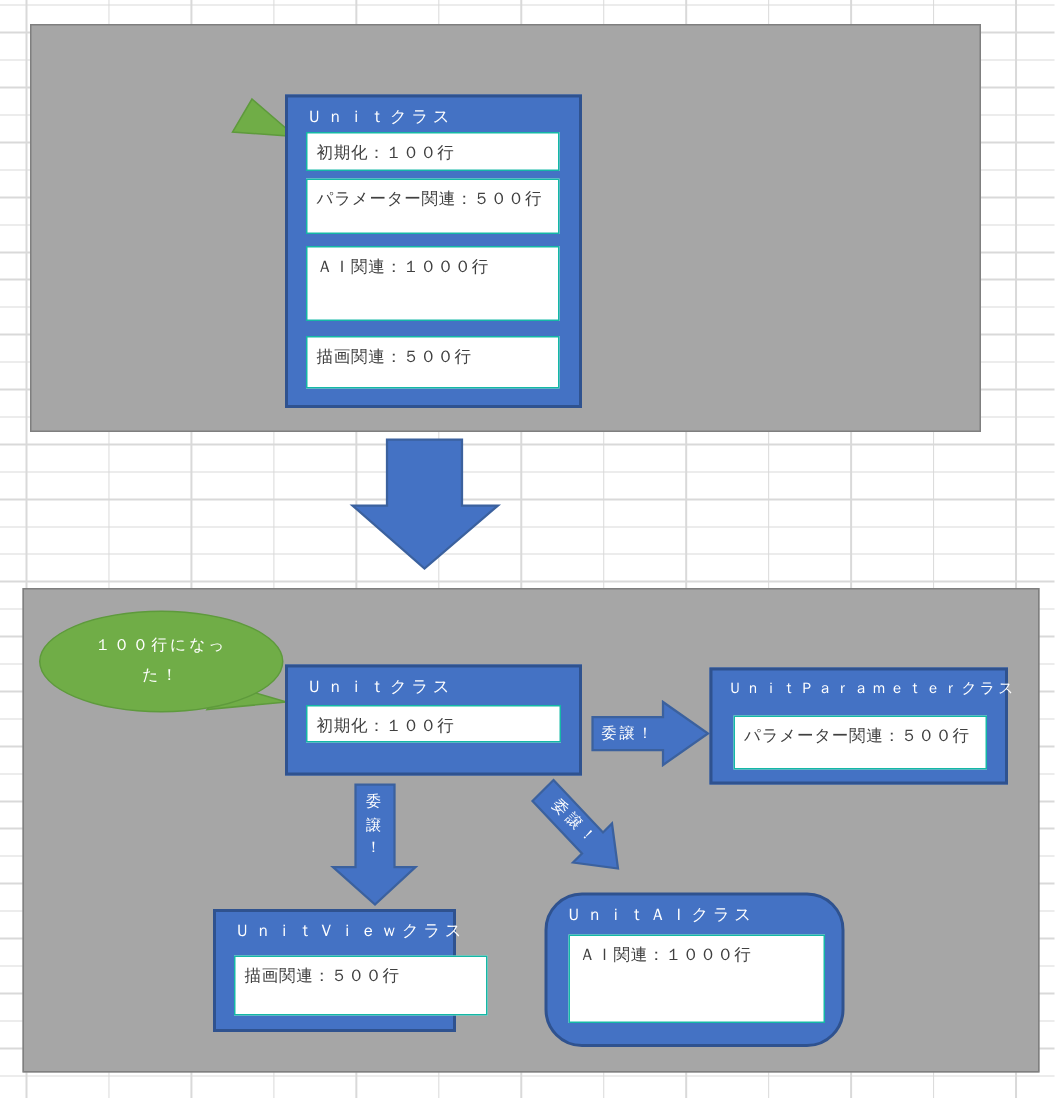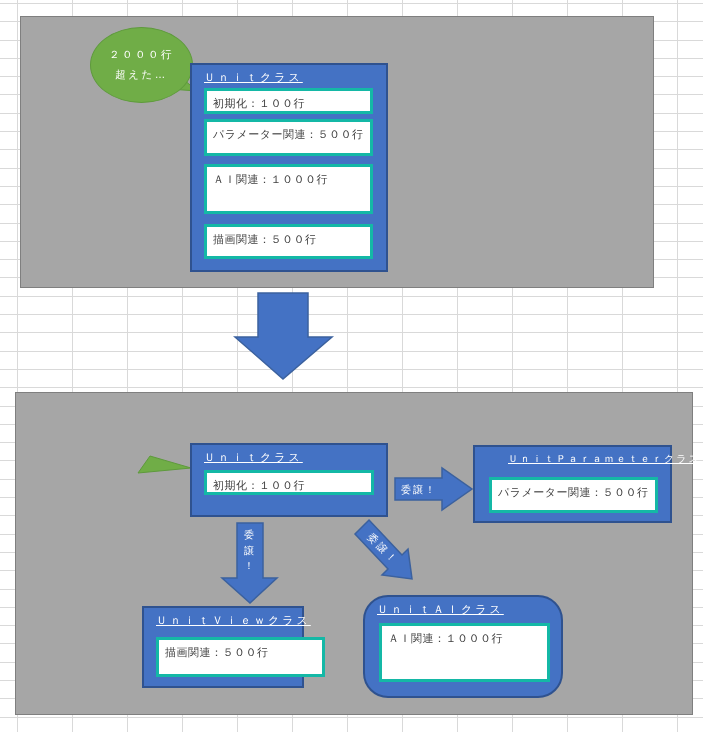--- a/index.html
+++ b/index.html
@@ -19,31 +19,31 @@
   .arrows polygon.arr{fill:#4472c4;stroke:#3b619e;stroke-width:1.5;}
   .arrows polygon.tail{fill:#70ad47;stroke:#5e9a3c;stroke-width:1;}
   .bubble{
     position:absolute;background:#70ad47;border:1.5px solid #5e9a3c;border-radius:50%;
     display:flex;align-items:center;justify-content:center;box-sizing:border-box;
     color:#fff;text-align:center;white-space:pre-line;
     font-size:10.5px;letter-spacing:2.5px;line-height:1.9;
   }
   .bubble.b1{left:90px;top:27px;width:103px;height:76px;}
   .bubble.b2{left:26px;top:407px;width:163px;height:68px;letter-spacing:2px;}
-  .cls{position:absolute;background:#4472c4;border:2px solid #2f528f;box-sizing:border-box;color:#fff;text-decoration:underline;}
+  .cls{position:absolute;background:#4472c4;border:2px solid #2f528f;box-sizing:border-box;color:#fff;}
   .cls-title{padding:5px 0 0 12px;font-size:11px;letter-spacing:3px;white-space:nowrap;}
   .cls.param .cls-title{font-size:10px;letter-spacing:2px;padding-left:10px;}
   .member{
-    position:absolute;background:#ffffff;border:3px solid #14b8a6;box-sizing:border-box;
+    position:absolute;background:#ffffff;border:1px solid #14b8a6;box-sizing:border-box;
     color:#404040;font-size:11px;letter-spacing:.5px;padding:5px 6px;
     white-space:nowrap;overflow:hidden;
   }
   .cls1{left:190px;top:63px;width:198px;height:209px;}
   .cls2{left:190px;top:443px;width:198px;height:74px;}
-  .clsp{left:473px;top:445px;width:199px;height:78px;padding-left:23px;}
+  .clsp{left:473px;top:445px;width:199px;height:78px;}
   .clsv{left:142px;top:606px;width:162px;height:82px;}
   .clsa{left:363px;top:595px;width:200px;height:103px;border-radius:25px;}
   .arrow-label{
     position:absolute;color:#fff;font-size:10px;letter-spacing:2px;
     text-align:center;white-space:pre-line;line-height:1.55;
   }
   .lbl-right{left:396px;top:482px;width:46px;}
   .lbl-down{left:240px;top:527px;width:20px;}
   .lbl-diag{left:383px;top:549px;transform:translate(-50%,-50%) rotate(45deg);white-space:nowrap;letter-spacing:3px;}
 </style>
@@ -57,33 +57,33 @@
 
   <svg class="arrows">
     <polygon class="tail" points="168,66 197,91 155,88"></polygon>
     <polygon class="tail" points="150,456 191,468 138,473"></polygon>
     <polygon class="arr" points="258,293 308,293 308,337 332,337 283,379 235,337 258,337"></polygon>
     <polygon class="arr" points="395,478 442,478 442,468 472,489 442,510 442,500 395,500"></polygon>
     <polygon class="arr" points="237,523 263,523 263,578 277,578 250,603 222,578 237,578"></polygon>
     <polygon class="arr" points="369,520 402,555 408,549 412,579 382,575 388,569 355,534"></polygon>
   </svg>
 
-  <div class="bubble b1">
-    <span>２０００行
-超えた…</span>
-  </div>
 
   <div class="cls cls1">
     <div class="cls-title">Ｕｎｉｔクラス</div>
     <div class="member" style="left:12px;top:23px;width:169px;height:26px;">初期化：１００行</div>
     <div class="member" style="left:12px;top:54px;width:169px;height:37px;">パラメーター関連：５００行</div>
     <div class="member" style="left:12px;top:99px;width:169px;height:50px;">ＡＩ関連：１０００行</div>
     <div class="member" style="left:12px;top:159px;width:169px;height:35px;">描画関連：５００行</div>
   </div>
 
+  <div class="bubble b2">
+    <span>１００行になっ
+た！</span>
+  </div>
 
   <div class="cls cls2">
     <div class="cls-title">Ｕｎｉｔクラス</div>
     <div class="member" style="left:12px;top:25px;width:170px;height:25px;">初期化：１００行</div>
   </div>
 
   <div class="cls clsp param">
     <div class="cls-title">ＵｎｉｔＰａｒａｍｅｔｅｒクラス</div>
     <div class="member" style="left:14px;top:30px;width:169px;height:36px;">パラメーター関連：５００行</div>
   </div>

